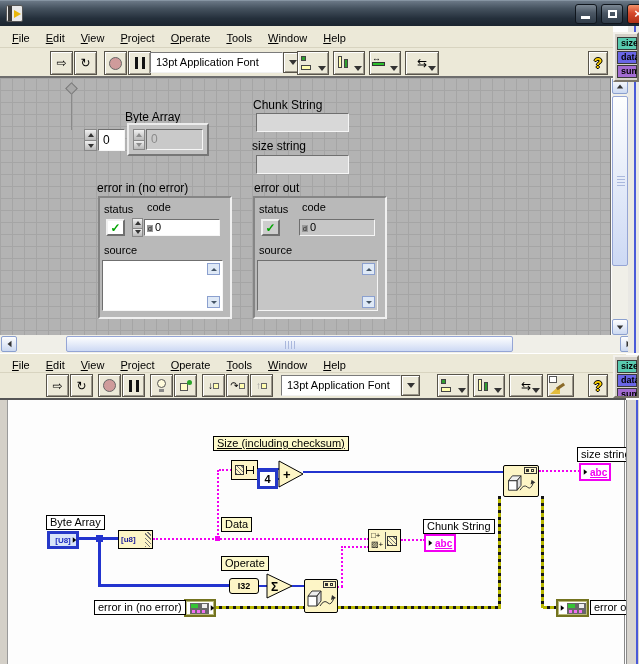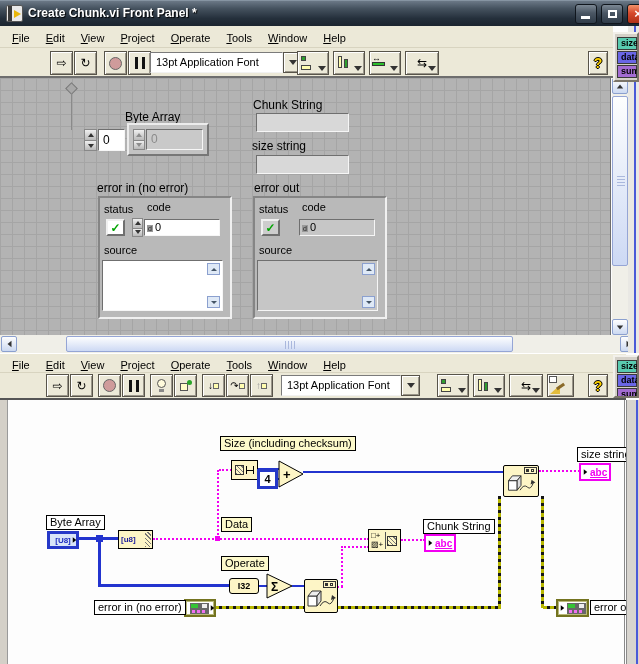--- a/index.html
+++ b/index.html
@@ -144,21 +144,20 @@
 </head>
 <body>
 
 <div id="stage">
 
   <div class="titlebar">
     <span class="vi-icon">
         <span class="strip"></span>
         <span class="arrow"></span>
       </span>
-    <span class="title-text">Create Chunk.vi Front Panel *</span>
     <span class="cap-btn" style="left:575px;">
         <span class="glyph-min"></span>
       </span>
     <span class="cap-btn" style="left:601px;">
         <span class="glyph-max"></span>
       </span>
     <span class="cap-btn close" style="left:627px;">
         <span class="glyph-close">×</span>
       </span>
   </div>
@@ -488,21 +487,21 @@
     <span class="tri-rt" style="border-left-color:#000;transform:scale(.7);"></span>
     <span class="err-ico">
         <span class="g"></span>
         <span class="w"></span>
         <span class="p" style="left:2px;"></span>
         <span class="p" style="left:7px;"></span>
         <span class="p" style="left:12px;"></span>
       </span>
   </div>
 
-  <span class="dlabel yel" style="left:220px;top:436px;">Size (including checksum)</span>
+  <span class="dlabel yel" style="left:213px;top:436px;text-decoration:underline;">Size (including checksum)</span>
   <span class="dlabel yel" style="left:221px;top:517px;">Data</span>
   <span class="dlabel yel" style="left:221px;top:556px;">Operate</span>
   <span class="dlabel" style="left:46px;top:515px;">Byte Array</span>
   <span class="dlabel" style="left:423px;top:519px;">Chunk String</span>
   <span class="dlabel" style="left:577px;top:447px;">size string</span>
   <span class="dlabel" style="left:94px;top:600px;">error in (no error)</span>
   <span class="dlabel" style="left:590px;top:600px;">error out</span>
 
   <div class="rstrip" style="left:628px;top:26px;width:11px;height:327px;">
       <span class="blue" style="left:6px;"></span>

